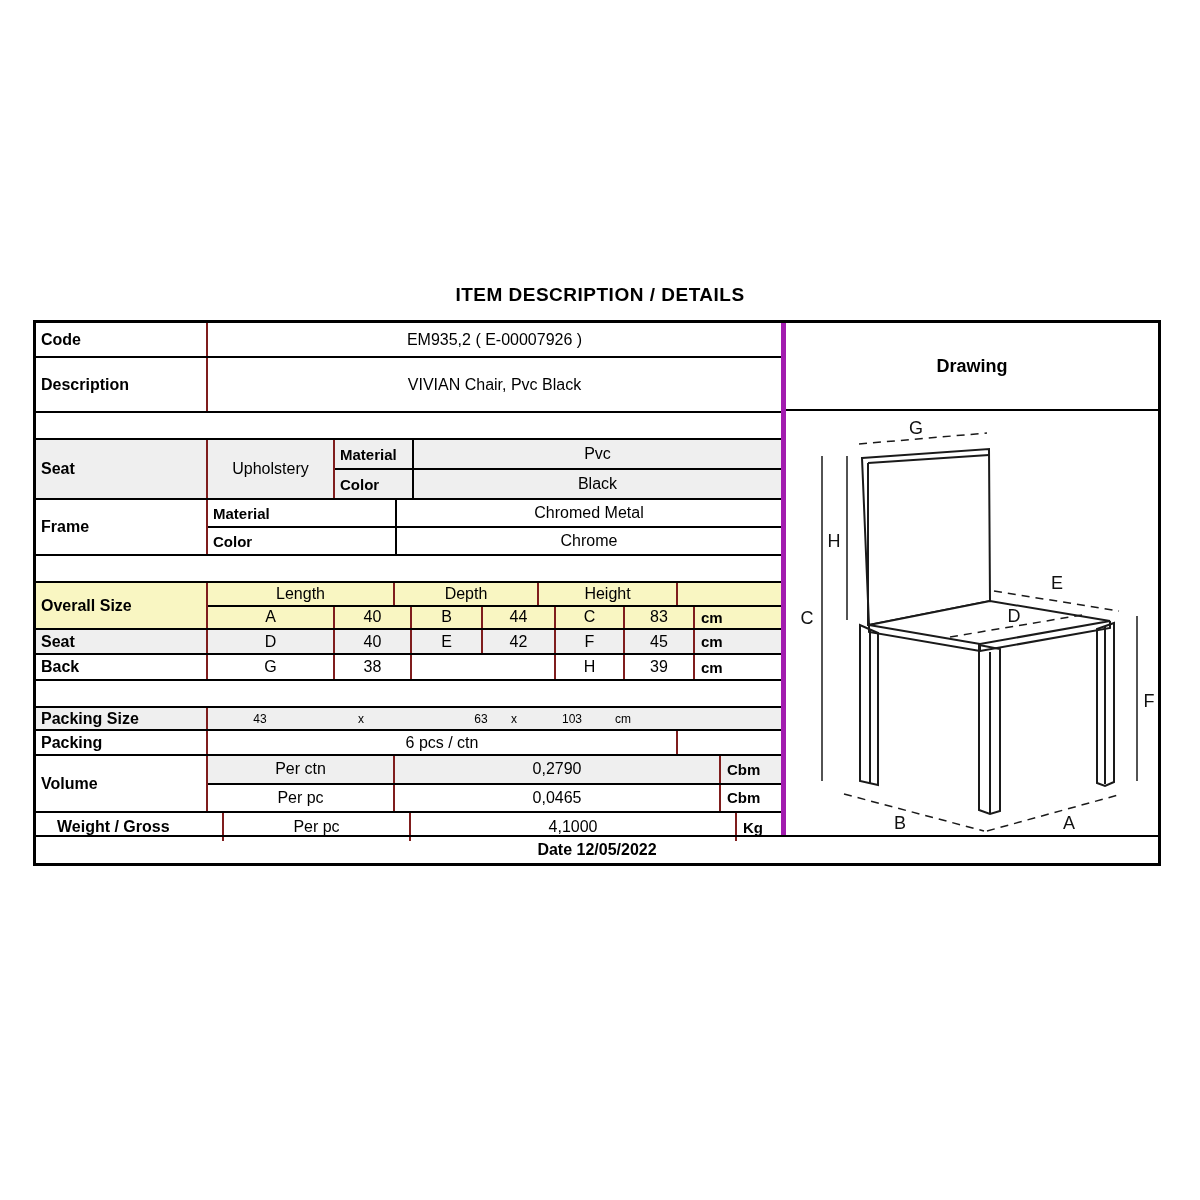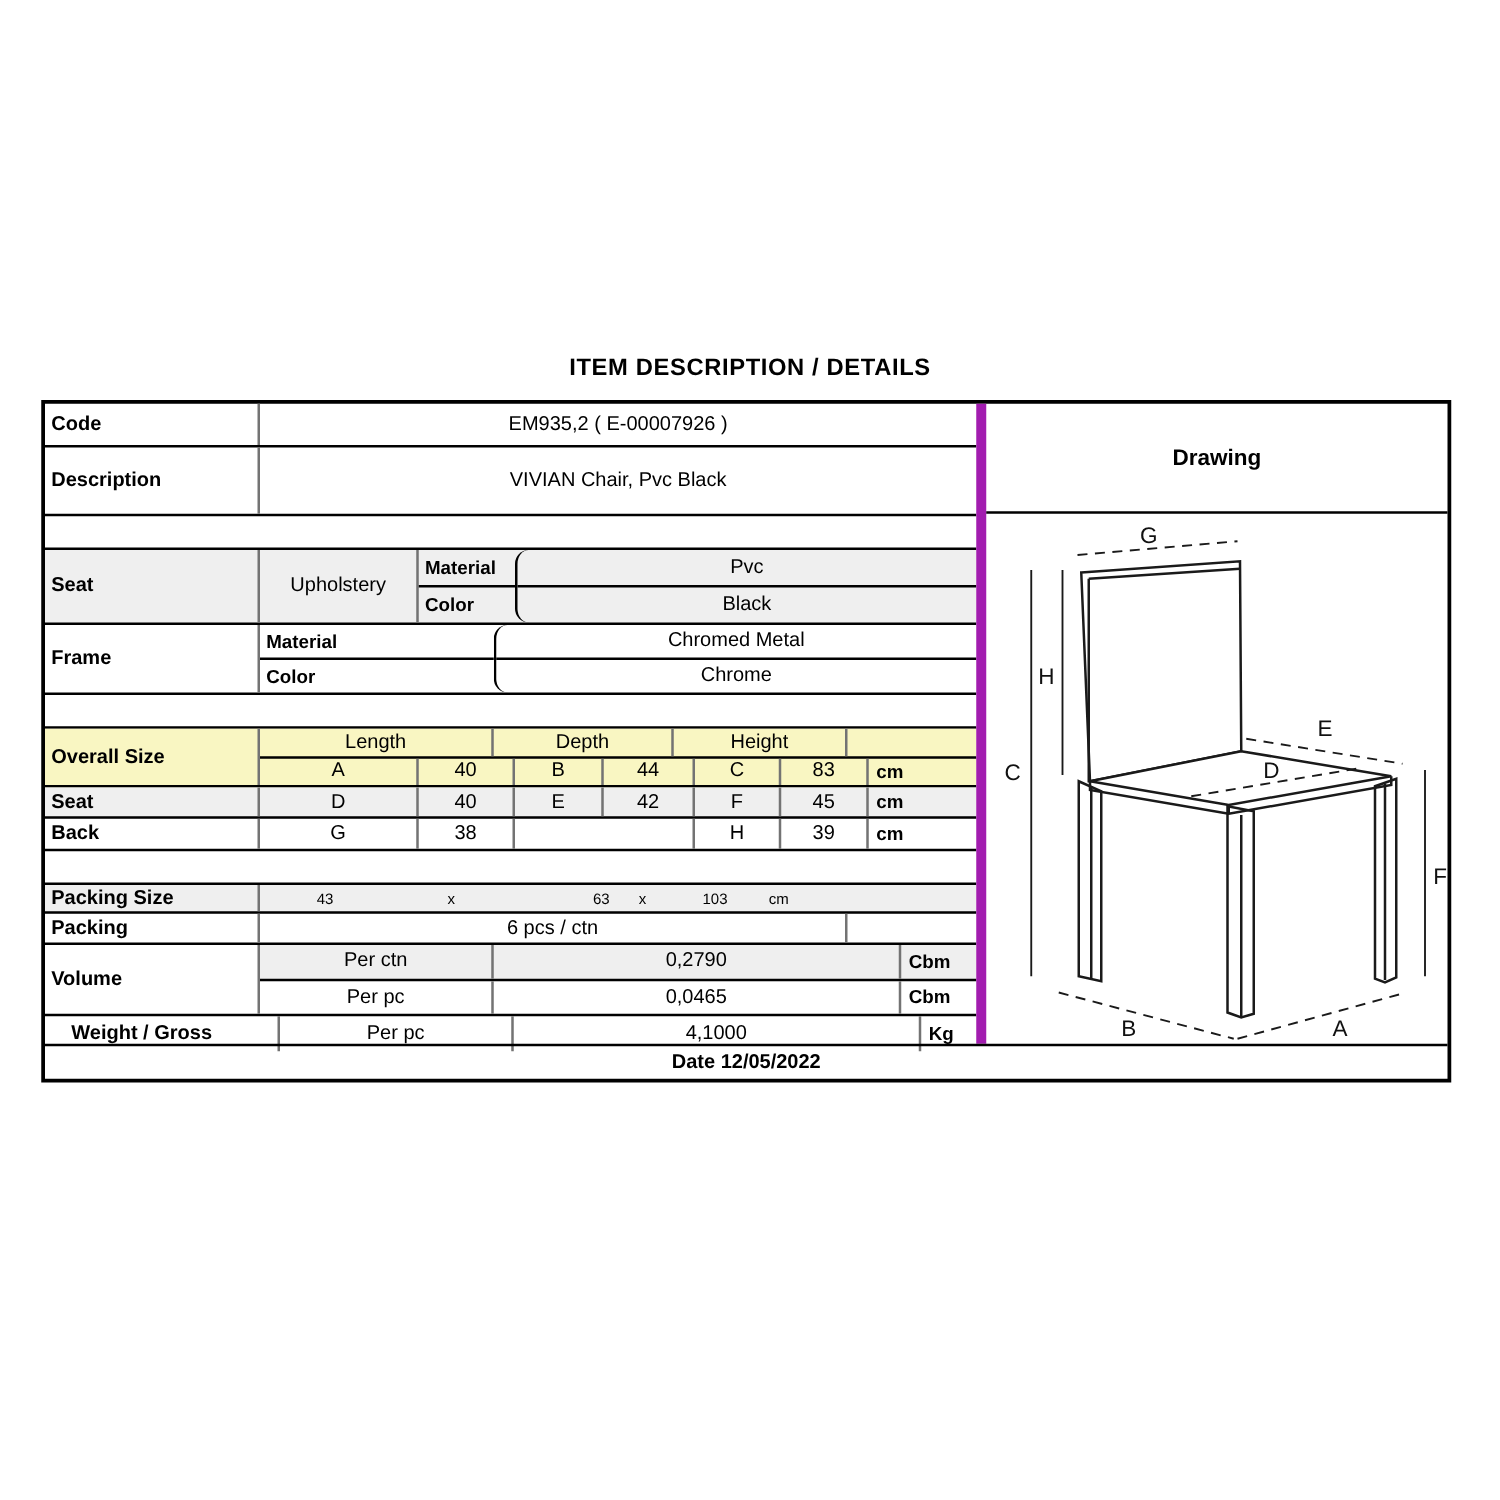--- a/index.html
+++ b/index.html
@@ -4,32 +4,32 @@
 <style>
   html,body{margin:0;padding:0;background:#ffffff;}
   .page{position:relative;width:1200px;height:1200px;background:#fff;
         font-family:"Liberation Sans","DejaVu Sans",sans-serif;color:#000;overflow:hidden;}
   .title{position:absolute;top:284px;left:0;width:1200px;text-align:center;
          font-size:19px;font-weight:bold;letter-spacing:.5px;}
   .sheet{position:absolute;left:33px;top:320px;width:1128px;height:546px;
          border:3px solid #000;display:flex;flex-direction:column;box-sizing:border-box;background:#fff;}
   .main{display:flex;flex:1;min-height:0;}
   .left{width:745px;display:flex;flex-direction:column;box-sizing:border-box;}
-  .right{flex:1;border-left:8px solid #a21caf;display:flex;flex-direction:column;box-sizing:border-box;}
+  .right{flex:1;border-left:5px solid #a21caf;display:flex;flex-direction:column;box-sizing:border-box;}
   .r{display:flex;border-bottom:2px solid #000;box-sizing:border-box;flex-shrink:0;}
   .r.nob{border-bottom:none;padding-left:16px;}
   .c{display:flex;align-items:center;justify-content:center;box-sizing:border-box;
-     border-right:2px solid #737373;font-size:16px;overflow:hidden;white-space:nowrap;}
+     border-right:2px solid #7f1d1d;font-size:16px;overflow:hidden;white-space:nowrap;}
   .c.nr{border-right:none;}
   .lab{justify-content:flex-start;padding-left:5px;font-weight:bold;}
   .bold{font-weight:normal;}
   .unit{justify-content:flex-start;padding-left:6px;font-weight:bold;font-size:15px;}
   .shade{background:var(--shade,#efefef);}
   .hl{background:var(--highlight,#f9f6c2);}
-  .stack{display:flex;flex-direction:column;box-sizing:border-box;border-radius:11px;}
+  .stack{display:flex;flex-direction:column;box-sizing:border-box;}
   .subr{display:flex;box-sizing:border-box;border-bottom:2px solid #000;flex:1;}
   .subr:last-child{border-bottom:none;}
   .gap{height:27px;}
   .h35{height:35px}.h55{height:55px}.h60{height:60px}.h56{height:56px}
   .h47{height:47px}.h25{height:25px}.h26{height:26px}.h23{height:23px}
   .h57{height:57px}.h28{height:28px}
   .w172{width:172px}.w110{width:127px}.w77{width:77px}.w71{width:71px}
   .w73{width:73px}.w69{width:69px}.w70{width:70px}
   .w187{width:187px}.w144{width:144px}.w139{width:139px}.w283{width:326px}
   .w470{width:470px}

